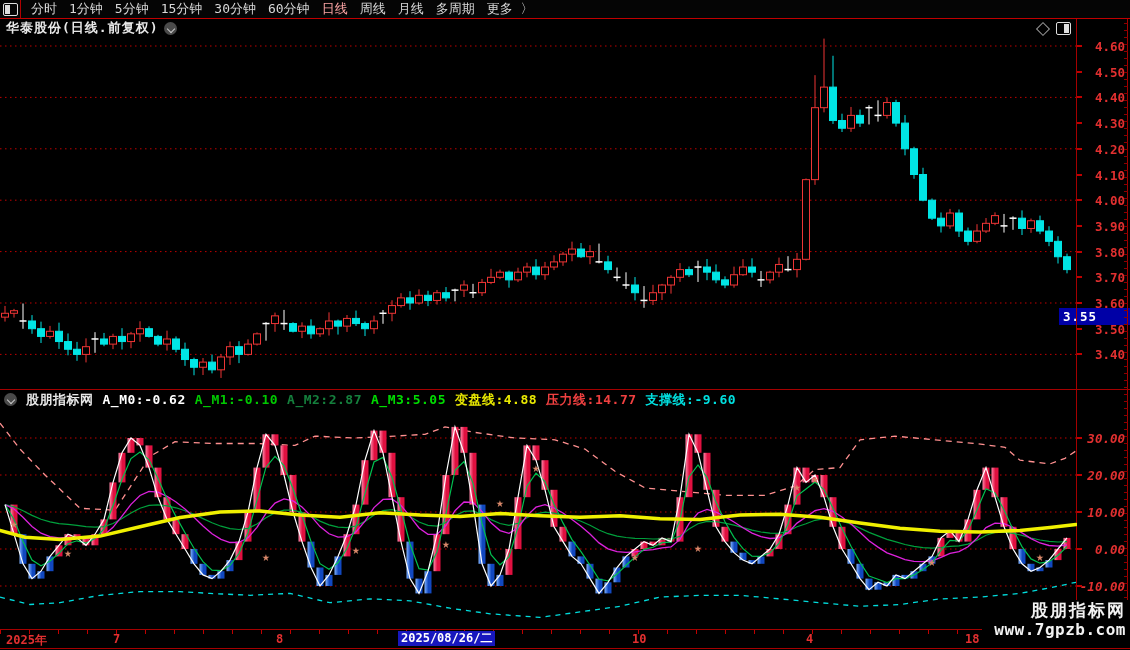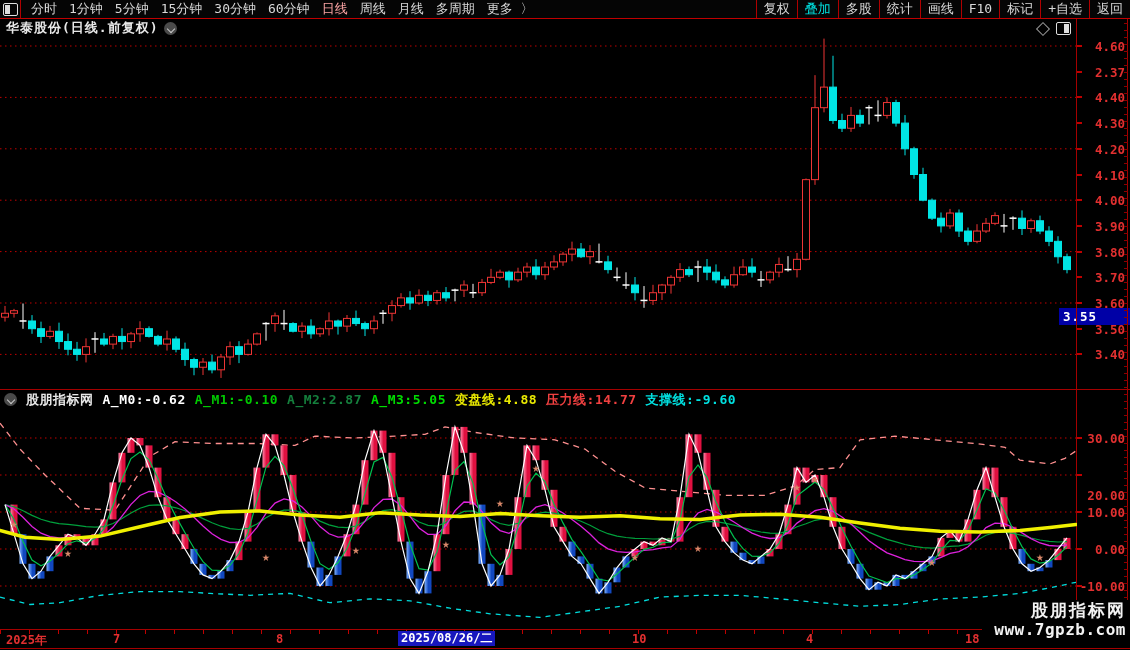--- a/index.html
+++ b/index.html
@@ -31,21 +31,21 @@
   svg{position:absolute;left:0;display:block;}
   #main-svg{top:38px;}
   #ind-svg{top:408px;}
   .vline-red{position:absolute;left:1076px;top:19px;width:1px;height:610px;background:#a50000;}
   .hline-red{position:absolute;left:0;width:1130px;height:1px;background:#a50000;}
   #right-ruler{position:absolute;left:1127px;top:19px;width:3px;height:610px;border-left:1px solid #a50000;}
   .rtick{position:absolute;width:4px;height:1px;background:#8d0000;left:-4px;}
   .atick{position:absolute;width:5px;height:2px;background:#c00000;left:0;}
   
   #price-axis{position:absolute;left:1077px;top:38px;width:53px;height:351px;}
-  #ind-axis{position:absolute;left:1077px;top:408px;width:53px;height:221px;}
+  #ind-axis{position:absolute;left:1077px;top:408px;width:53px;height:221px;font-style:italic;}
   .axlab{position:absolute;right:5px;color:#e23030;font-size:12.5px;font-weight:bold;white-space:nowrap;}
   #price-badge{position:absolute;left:-18px;width:70px;height:17px;background:#0000a6;color:#fff;
       font-size:12.5px;font-weight:bold;line-height:17px;padding-left:4px;letter-spacing:1px;}
   
   #ind-header{position:absolute;left:4px;top:391px;height:17px;display:flex;align-items:center;gap:9px;width:1070px;}
   #ind-header .ri{font-size:13px;font-weight:bold;white-space:nowrap;letter-spacing:0.5px;}
   
   #time-axis{position:absolute;left:0;top:630px;width:1130px;height:18px;background:#000;}
   .ttick{position:absolute;top:0;width:1px;height:4px;background:#c00000;}
   .tlab{position:absolute;top:2px;color:#e23030;font-size:12px;font-weight:bold;white-space:nowrap;}
@@ -71,31 +71,20 @@
         <span class="mi">1分钟</span>
         <span class="mi">5分钟</span>
         <span class="mi">15分钟</span>
         <span class="mi">30分钟</span>
         <span class="mi">60分钟</span>
         <span class="mi active">日线</span>
         <span class="mi">周线</span>
         <span class="mi">月线</span>
         <span class="mi">多周期</span>
         <span class="mi">更多 〉</span>
-      </div>
-    <div id="menu-right">
-        <span class="mi">复权</span>
-        <span class="mi active">叠加</span>
-        <span class="mi">多股</span>
-        <span class="mi">统计</span>
-        <span class="mi">画线</span>
-        <span class="mi">F10</span>
-        <span class="mi">标记</span>
-        <span class="mi">+自选</span>
-        <span class="mi">返回</span>
       </div>
   </div>
 
   <div id="titlebar">
     <span id="chart-title">华泰股份(日线.前复权)</span>
     <span class="circle-chev"></span>
   </div>
   <div id="corner-icons">
     <span class="diamond"></span>
     <span class="panel-ic">
@@ -352,21 +341,21 @@
         <rect x="1054.5" y="203.31999999999994" width="7" height="15.420000000000016" fill="#00e5e5" stroke="#00e5e5" stroke-width="1"></rect>
         <line x1="1067" x2="1067" y1="215.63660482993402" y2="235.34441438136216" stroke="#00e5e5" stroke-width="1"></line>
         <rect x="1063.5" y="218.73999999999995" width="7" height="12.849999999999966" fill="#00e5e5" stroke="#00e5e5" stroke-width="1"></rect>
       </g>
     </svg>
 
   <div id="price-axis">
     <div id="price-badge" style="top: 269.85px;">3.55</div>
   <div class="axlab" style="top: 1px;">4.60</div>
       <div class="atick" style="top: 7px;"></div>
-      <div class="axlab" style="top: 26.7px;">2.37</div>
+      <div class="axlab" style="top: 26.7px;">4.50</div>
       <div class="atick" style="top: 32.7px;"></div>
       <div class="axlab" style="top: 52.4px;">4.40</div>
       <div class="atick" style="top: 58.4px;"></div>
       <div class="axlab" style="top: 78.1px;">4.30</div>
       <div class="atick" style="top: 84.1px;"></div>
       <div class="axlab" style="top: 103.8px;">4.20</div>
       <div class="atick" style="top: 109.8px;"></div>
       <div class="axlab" style="top: 129.5px;">4.10</div>
       <div class="atick" style="top: 135.5px;"></div>
       <div class="axlab" style="top: 155.2px;">4.00</div>
@@ -648,21 +637,21 @@
         <text x="797" y="82.6" text-anchor="middle" font-size="13" fill="#d9886a">★</text>
         <text x="815" y="75.2" text-anchor="middle" font-size="13" fill="#d9886a">★</text>
         <text x="932" y="158.45" text-anchor="middle" font-size="13" fill="#d9886a">★</text>
         <text x="1040" y="152.9" text-anchor="middle" font-size="13" fill="#d9886a">★</text>
       </g>
     </svg>
 
   <div id="ind-axis">
       <div class="axlab" style="top: 23px;">30.00</div>
       <div class="atick" style="top: 29px;"></div>
-      <div class="axlab" style="top: 60px; margin-top: 20px;">20.00</div>
+      <div class="axlab" style="top: 60px;">20.00</div>
       <div class="atick" style="top: 66px;"></div>
       <div class="axlab" style="top: 97px;">10.00</div>
       <div class="atick" style="top: 103px;"></div>
       <div class="axlab" style="top: 134px;">0.00</div>
       <div class="atick" style="top: 140px;"></div>
       <div class="axlab" style="top: 171px;">-10.00</div>
       <div class="atick" style="top: 177px;"></div>
     </div>
 
   <div class="hline-red" style="top:629px"></div>

